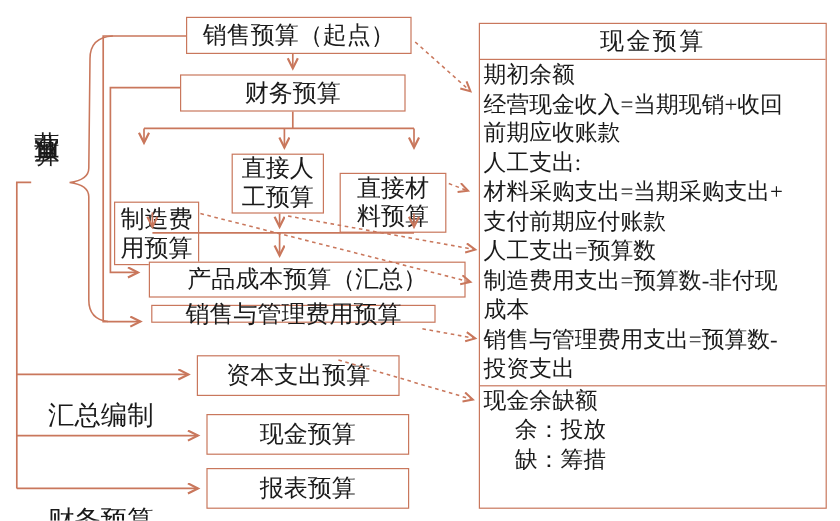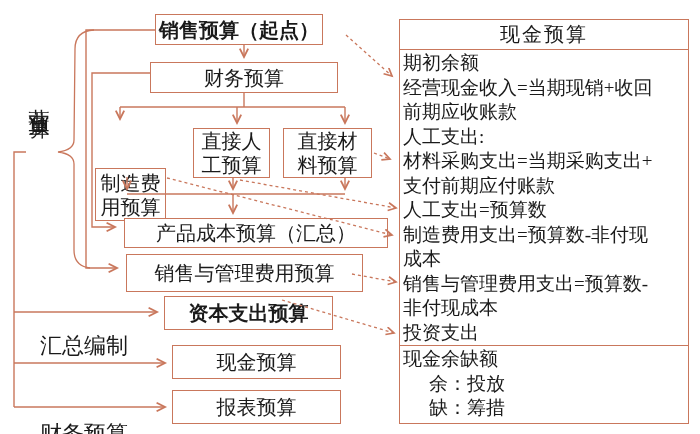--- a/index.html
+++ b/index.html
@@ -20,58 +20,57 @@
   #cash-panel{
     position:absolute;left:399px;top:19px;width:290px;height:405px;
     border:1.5px solid #c9775c;box-sizing:border-box;background:#fff;
   }
   #cash-panel .panel-title{
     height:30px;border-bottom:1.5px solid #c9775c;display:flex;align-items:center;
     justify-content:center;font-size:20px;letter-spacing:2px;box-sizing:border-box;
   }
   #cash-panel .panel-body{padding:1px 2px 0 3px;}
   #cash-panel .pline{font-size:19px;line-height:24.5px;white-space:nowrap;}
-  #cash-panel .panel-footer{border-top:1.5px solid #c9775c;padding:1px 2px 0 3px;}
+  #cash-panel .panel-footer{border-top:1.5px solid #c9775c;padding:1px 2px 0 3px;font-family:Liberation Mono, monospace;}
   #cash-panel .indent{padding-left:26px;}
   svg.overlay{position:absolute;left:0;top:0;pointer-events:none;}
 </style>
 </head>
 <body>
 
 <div id="stage">
 
   <div class="v-label" style="left:27px;top:92px;">营业预算</div>
   <div class="side-label" style="left:40px;top:331px;">汇总编制</div>
   <div class="side-label" style="left:40px;top:383px;margin-top:36px;">财务预算</div>
 
-  <div class="box" style="left:155px;top:14px;width:168px;height:31px;font-weight:bold;">销售预算（起点）</div>
+  <div class="box" style="left:155px;top:14px;width:188px;height:31px;">销售预算（起点）</div>
   <div class="box" style="left:150px;top:62px;width:188px;height:31px;">财务预算</div>
   <div class="box" style="left:95px;top:124px;width:71px;height:53px;padding:0 2px;margin-top:44px;">制造费用预算</div>
   <div class="box" style="left:193px;top:128px;width:77px;height:50px;padding:0 4px;">直接人工预算</div>
-  <div class="box" style="left:283px;top:128px;width:89px;height:50px;padding:0 7px;">直接材料预算</div>
+  <div class="box" style="left:283px;top:144px;width:89px;height:50px;padding:0 7px;">直接材料预算</div>
   <div class="box" style="left:124px;top:218px;width:264px;height:30px;">产品成本预算（汇总）</div>
-  <div class="box" style="left:126px;top:254px;width:237px;height:38px;">销售与管理费用预算</div>
-  <div class="box" style="left:164px;top:296px;width:169px;height:34px;font-weight:bold;">资本支出预算</div>
+  <div class="box" style="left:126px;top:254px;width:237px;height:15px;">销售与管理费用预算</div>
+  <div class="box" style="left:164px;top:296px;width:169px;height:34px;">资本支出预算</div>
   <div class="box" style="left:172px;top:345px;width:169px;height:34px;">现金预算</div>
   <div class="box" style="left:172px;top:390px;width:169px;height:34px;">报表预算</div>
 
   <div id="cash-panel">
     <div class="panel-title">现金预算</div>
     <div class="panel-body">
       <div class="pline">期初余额</div>
       <div class="pline">经营现金收入=当期现销+收回</div>
       <div class="pline">前期应收账款</div>
       <div class="pline">人工支出:</div>
       <div class="pline">材料采购支出=当期采购支出+</div>
       <div class="pline">支付前期应付账款</div>
       <div class="pline">人工支出=预算数</div>
       <div class="pline">制造费用支出=预算数-非付现</div>
       <div class="pline">成本</div>
       <div class="pline">销售与管理费用支出=预算数-</div>
-      <div class="pline">非付现成本</div>
       <div class="pline">投资支出</div>
     </div>
     <div class="panel-footer">
       <div class="pline">现金余缺额</div>
       <div class="pline indent">余：投放</div>
       <div class="pline indent">缺：筹措</div>
     </div>
   </div>
 
   <svg class="overlay" width="700" height="434" viewBox="0 0 700 434">

